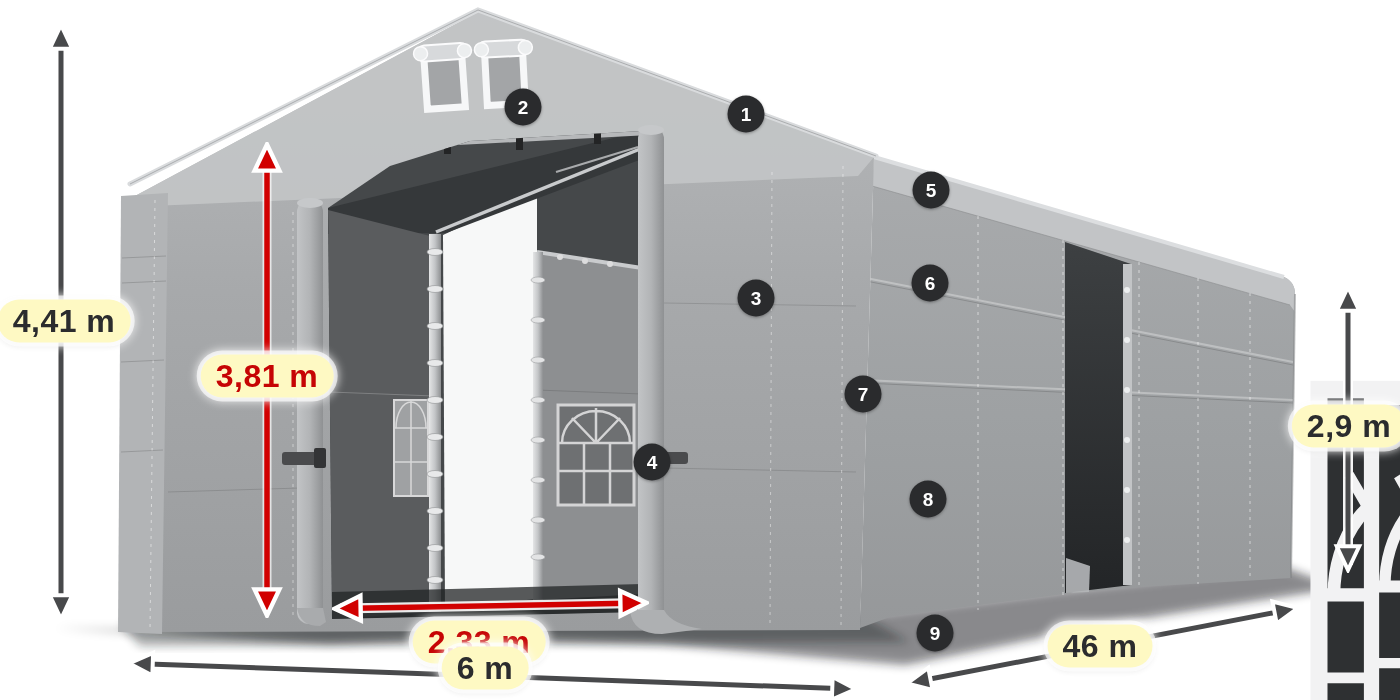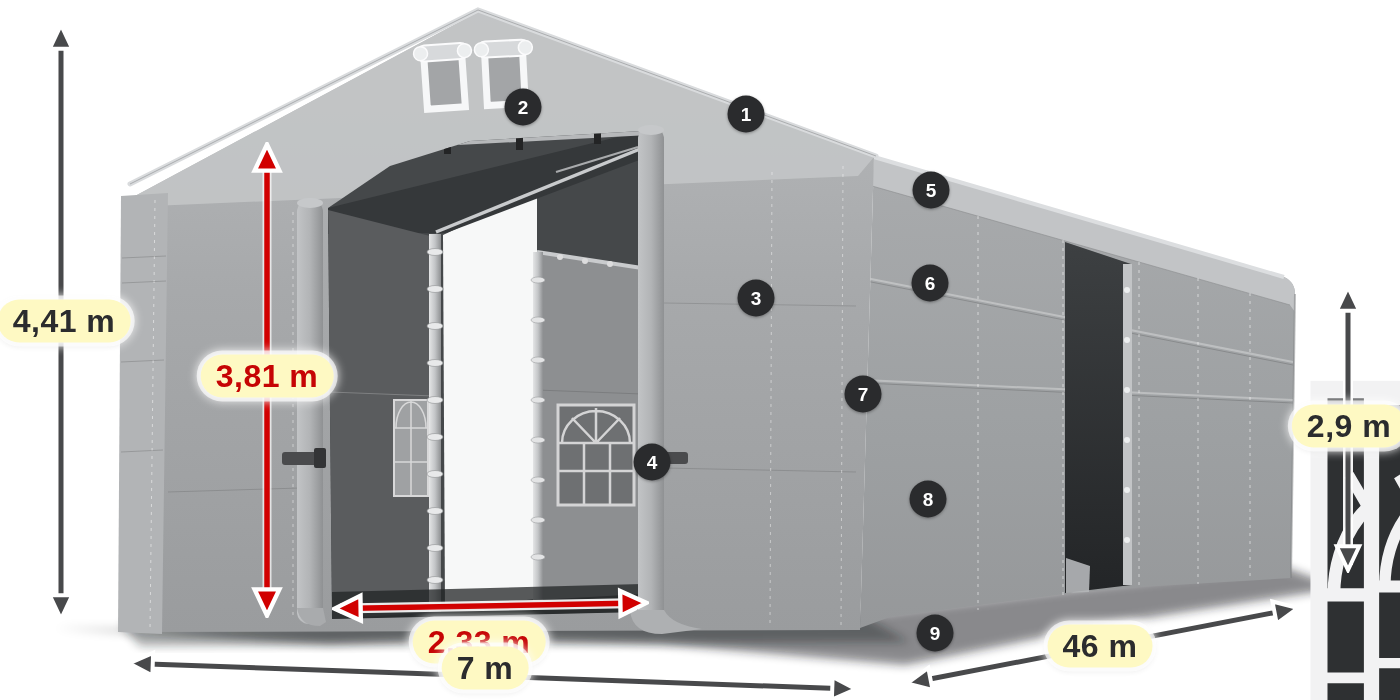--- a/index.html
+++ b/index.html
@@ -255,21 +255,21 @@
     <g>
       <line x1="1348" y1="292" x2="1348" y2="565" stroke="#ffffff" stroke-width="10" opacity=".95"></line>
       <line x1="1348" y1="292" x2="1348" y2="565" stroke="#48494b" stroke-width="5" marker-start="url(#mG)" marker-end="url(#mG)"></line>
     </g>
   </g>
 </svg>
 
 <div class="dim-label" style="left:64px;top:321px;">4,41 m</div>
 <div class="dim-label red" style="left:267px;top:376px;">3,81 m</div>
 <div class="dim-label red" style="left:479px;top:607px;margin-top:35px;">2,33 m</div>
-<div class="dim-label" style="left:485px;top:668px;">7 m</div>
+<div class="dim-label" style="left:485px;top:668px;">6 m</div>
 <div class="dim-label" style="left:1100px;top:646px;">46 m</div>
 <div class="dim-label" style="left:1349px;top:426px;">2,9 m</div>
 
 <div class="marker" style="left:746px;top:114px;">1</div>
 <div class="marker" style="left:523px;top:107px;">2</div>
 <div class="marker" style="left:756px;top:298px;">3</div>
 <div class="marker" style="left:652px;top:462px;">4</div>
 <div class="marker" style="left:931px;top:190px;">5</div>
 <div class="marker" style="left:930px;top:283px;">6</div>
 <div class="marker" style="left:863px;top:394px;">7</div>

